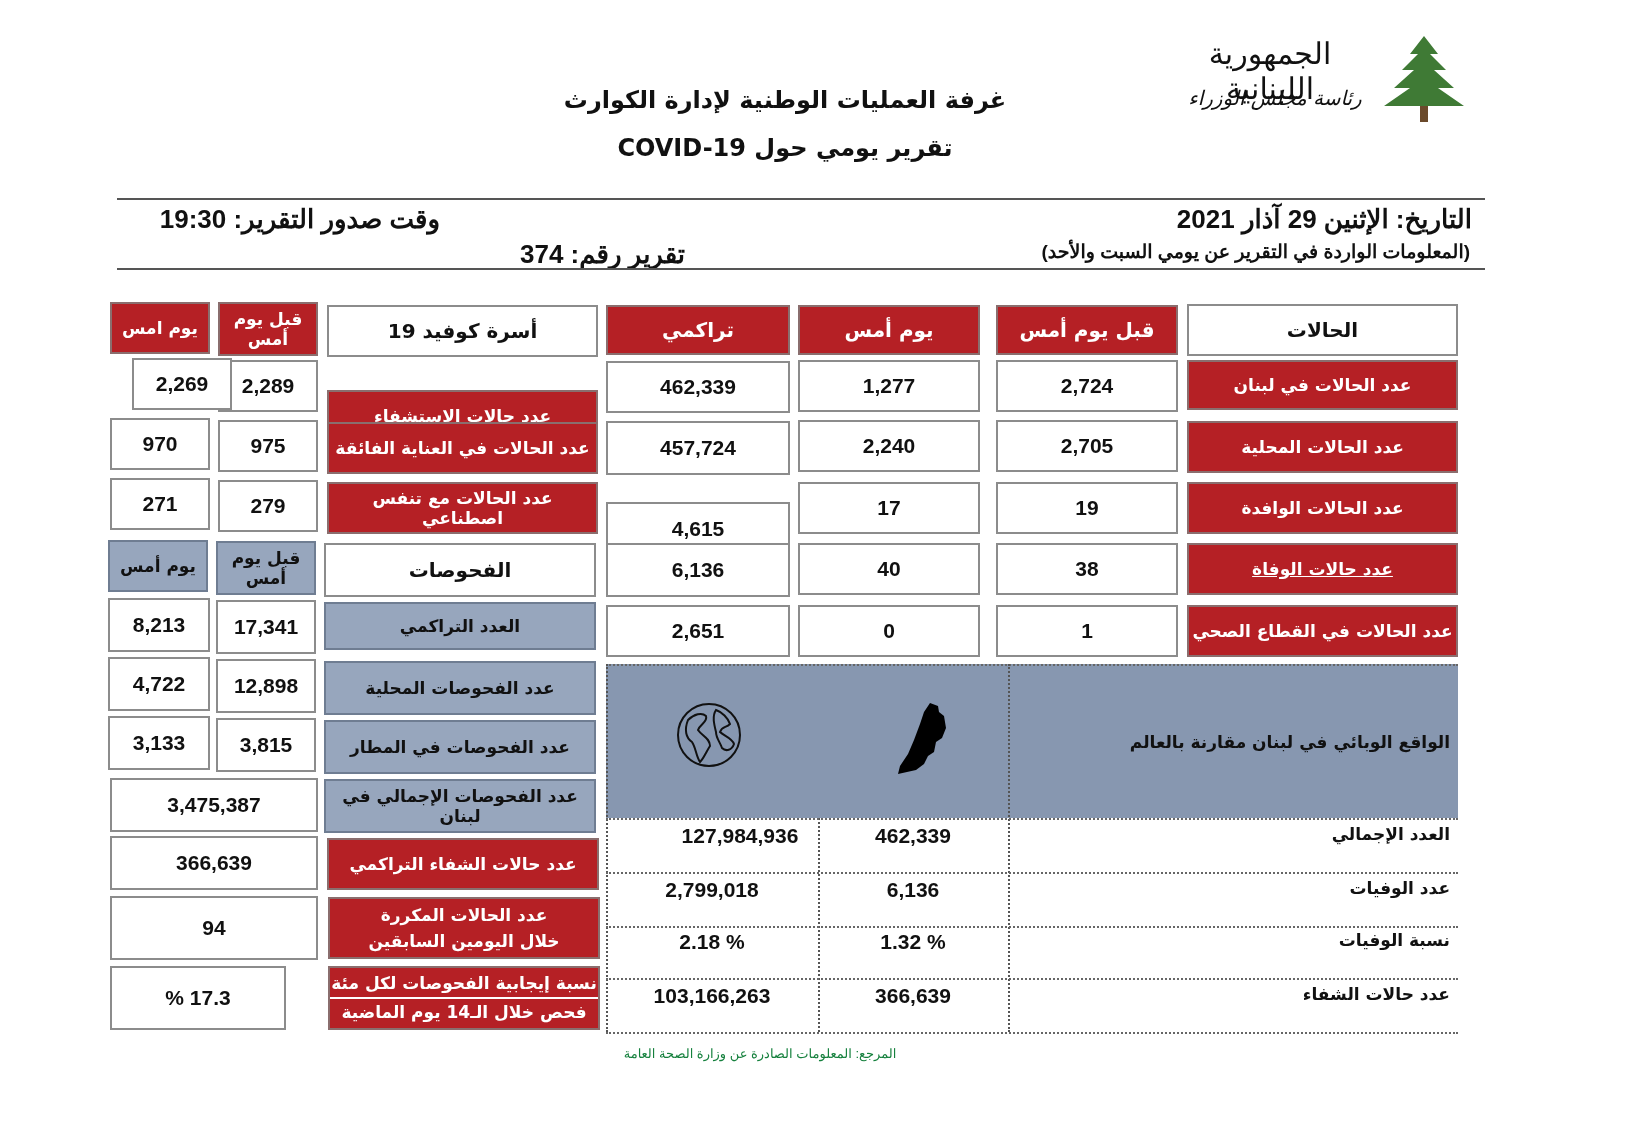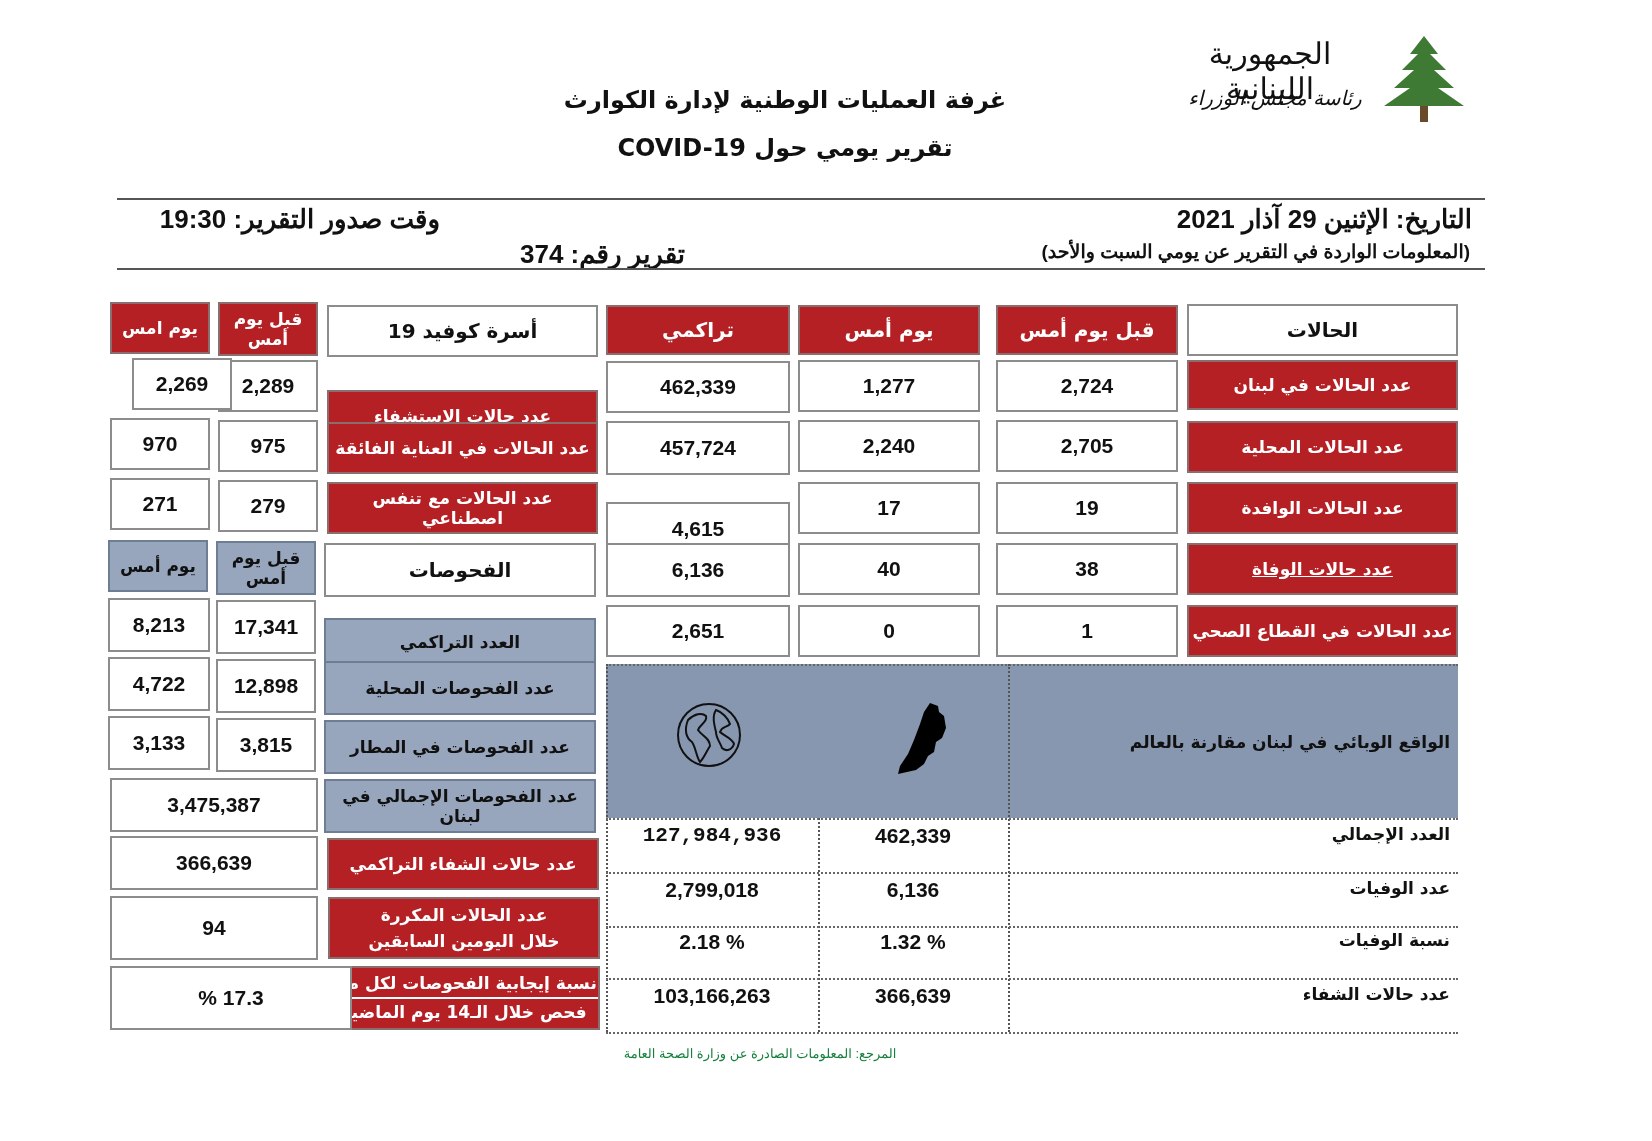--- a/index.html
+++ b/index.html
@@ -85,21 +85,21 @@
 <div class="cell white num" style="left:110px;top:418px;width:100px;height:52px;">970</div>
 
 <div class="cell red lbl" style="left:327px;top:482px;width:271px;height:52px;">عدد الحالات مع تنفس اصطناعي</div>
 <div class="cell white num" style="left:218px;top:480px;width:100px;height:52px;">279</div>
 <div class="cell white num" style="left:110px;top:478px;width:100px;height:52px;">271</div>
 
 <div class="cell white hdr" style="left:324px;top:543px;width:272px;height:54px;">الفحوصات</div>
 <div class="cell blue lbl" style="left:216px;top:541px;width:100px;height:54px;line-height:1.2;padding:0 4px;">قبل يوم أمس</div>
 <div class="cell blue lbl" style="left:108px;top:540px;width:100px;height:52px;">يوم أمس</div>
 
-<div class="cell blue lbl" style="left:324px;top:602px;width:272px;height:48px;margin-top:16px;">العدد التراكمي</div>
+<div class="cell blue lbl" style="left:324px;top:602px;width:272px;height:48px;">العدد التراكمي</div>
 <div class="cell white num" style="left:216px;top:600px;width:100px;height:54px;">17,341</div>
 <div class="cell white num" style="left:108px;top:598px;width:102px;height:54px;">8,213</div>
 
 <div class="cell blue lbl" style="left:324px;top:661px;width:272px;height:54px;">عدد الفحوصات المحلية</div>
 <div class="cell white num" style="left:216px;top:659px;width:100px;height:54px;">12,898</div>
 <div class="cell white num" style="left:108px;top:657px;width:102px;height:54px;">4,722</div>
 
 <div class="cell blue lbl" style="left:324px;top:720px;width:272px;height:54px;">عدد الفحوصات في المطار</div>
 <div class="cell white num" style="left:216px;top:718px;width:100px;height:54px;">3,815</div>
 <div class="cell white num" style="left:108px;top:716px;width:102px;height:54px;">3,133</div>
@@ -113,21 +113,21 @@
 <div class="cell red lbl" style="left:328px;top:897px;width:272px;height:62px;flex-direction:column;line-height:1.55;">
   <span>عدد الحالات المكررة</span>
   <span>خلال اليومين السابقين</span>
 </div>
 <div class="cell white num" style="left:110px;top:896px;width:208px;height:64px;">94</div>
 
 <div class="cell red lbl" style="left:328px;top:966px;width:272px;height:64px;flex-direction:column;line-height:1.6;">
   <span style="border-bottom:2px solid #fff;width:100%;">نسبة إيجابية الفحوصات لكل مئة</span>
   <span>فحص خلال الـ14 يوم الماضية</span>
 </div>
-<div class="cell white num" style="left:110px;top:966px;width:242px;height:64px;">17.3 %</div>
+<div class="cell white num" style="left:110px;top:966px;width:176px;height:64px;">17.3 %</div>
 
 <div class="abs world-panel" style="left:606px;top:664px;width:852px;height:154px;"></div>
 <div class="dash-h" style="left:606px;top:664px;width:852px;"></div>
 <div class="dash-v" style="left:606px;top:664px;height:368px;"></div>
 <div class="dash-v" style="left:1008px;top:664px;height:368px;"></div>
 <div class="dash-v" style="left:818px;top:818px;height:214px;"></div>
 
 <div class="abs" style="left:1020px;top:732px;width:430px;text-align:right;direction:rtl;font-size:17px;font-weight:bold;">الواقع الوبائي في لبنان مقارنة بالعالم</div>
 
 <div class="abs" style="left:890px;top:700px;width:70px;height:76px;">
@@ -144,21 +144,21 @@
 </div>
 
 <div class="dash-h" style="left:606px;top:818px;width:852px;"></div>
 <div class="dash-h" style="left:606px;top:872px;width:852px;"></div>
 <div class="dash-h" style="left:606px;top:926px;width:852px;"></div>
 <div class="dash-h" style="left:606px;top:978px;width:852px;"></div>
 <div class="dash-h" style="left:606px;top:1032px;width:852px;"></div>
 
 <div class="wlbl" style="left:1020px;top:824px;width:430px;">العدد الإجمالي</div>
 <div class="wnum" style="left:818px;top:824px;width:190px;">462,339</div>
-<div class="wnum" style="left:606px;top:824px;width:212px;font-family:Liberation Mono, monospace;">127,984,936</div>
+<div class="wnum" style="left:634px;top:824px;width:212px;">127,984,936</div>
 
 <div class="wlbl" style="left:1020px;top:878px;width:430px;">عدد الوفيات</div>
 <div class="wnum" style="left:818px;top:878px;width:190px;">6,136</div>
 <div class="wnum" style="left:606px;top:878px;width:212px;">2,799,018</div>
 
 <div class="wlbl" style="left:1020px;top:930px;width:430px;">نسبة الوفيات</div>
 <div class="wnum" style="left:818px;top:930px;width:190px;">1.32 %</div>
 <div class="wnum" style="left:606px;top:930px;width:212px;">2.18 %</div>
 
 <div class="wlbl" style="left:1020px;top:984px;width:430px;">عدد حالات الشفاء</div>

